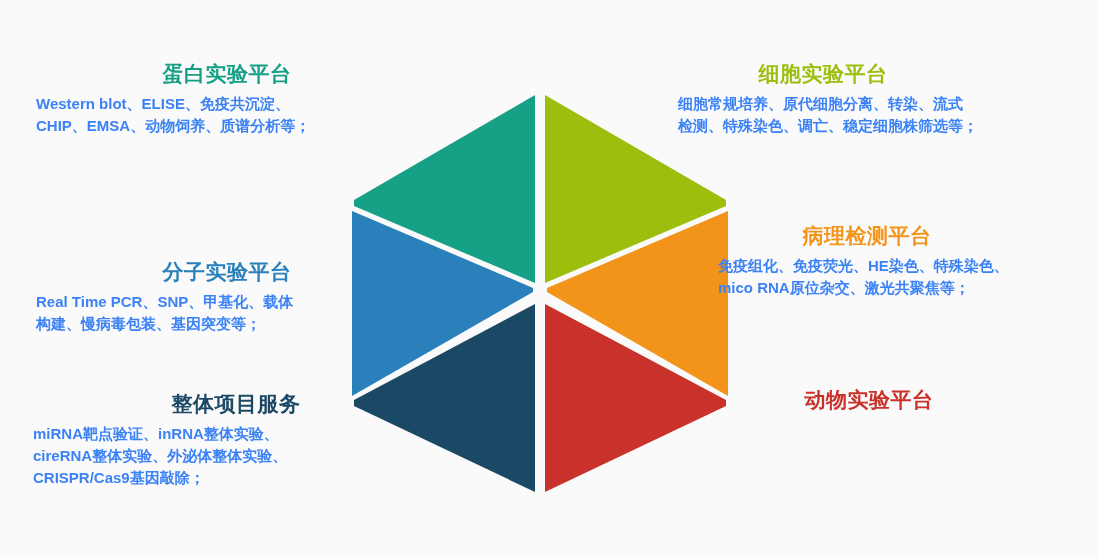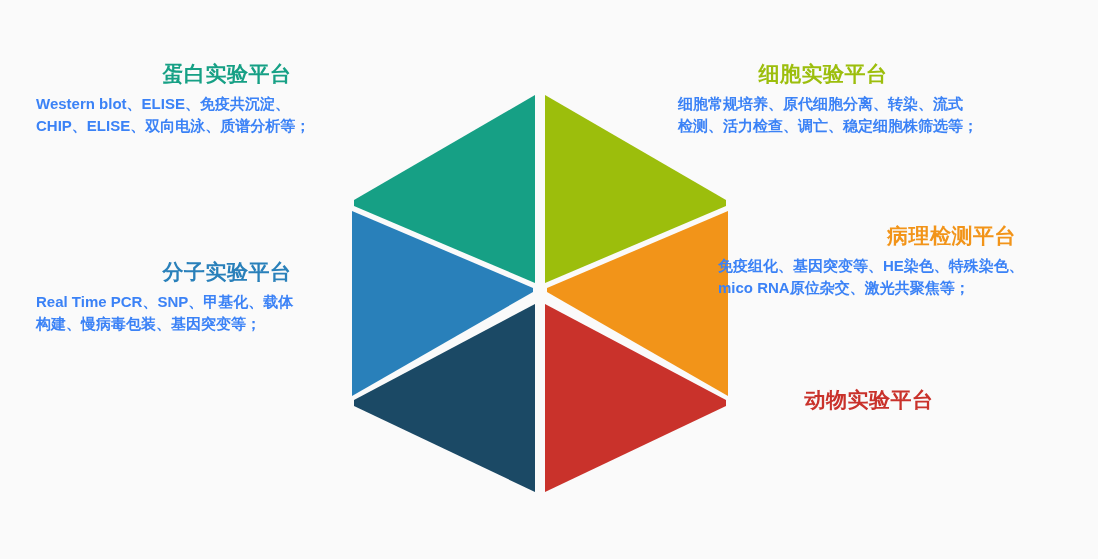--- a/index.html
+++ b/index.html
@@ -54,21 +54,21 @@
   #panel-protein   .panel-title { text-align: center; padding-left: 42px; }
   #panel-molecular { left: 36px;  top: 228px; }
   #panel-molecular .panel-title { text-align: center; padding-left: 42px; margin-top: 32px; }
   #panel-overall   { left: 33px;  top: 392px; }
   #panel-overall   .panel-title { text-align: center; padding-left: 66px; }
 
   
   #panel-cell      { left: 678px; top: 62px;  width: 368px; }
   #panel-cell      .panel-title { text-align: center; padding-right: 78px; }
   #panel-pathology { left: 718px; top: 224px; width: 368px; }
-  #panel-pathology .panel-title { text-align: right; padding-right: 70px; }
+  #panel-pathology .panel-title { text-align: center; padding-right: 70px; }
   #panel-animal    { left: 718px; top: 388px; width: 372px; }
   #panel-animal    .panel-title { text-align: center; padding-right: 70px; }
 </style>
 </head>
 <body>
 
 <div id="page" style="background: rgb(250, 250, 250);">
 
   <div id="hex-wheel">
     <svg width="400" height="430" viewBox="0 0 400 430" xmlns="http://www.w3.org/2000/svg">
@@ -84,45 +84,53 @@
       <polygon fill="#1b4965" points="195,226 195,414 14,328 14,322"></polygon>
 
       <polygon fill="#2980ba" points="12,133 193,210 193,214 12,318"></polygon>
     </svg>
   </div>
 
   <div class="panel" id="panel-protein">
     <div class="panel-title" style="color:#16a085">蛋白实验平台</div>
     <div class="panel-body">
       <div>Western blot、ELISE、免疫共沉淀、</div>
-      <div>CHIP、ELISE、双向电泳、质谱分析等；</div>
+      <div>CHIP、EMSA、动物饲养、质谱分析等；</div>
     </div>
   </div>
 
   <div class="panel" id="panel-molecular">
     <div class="panel-title" style="color:#2980ba">分子实验平台</div>
     <div class="panel-body">
       <div>Real Time PCR、SNP、甲基化、载体</div>
       <div>构建、慢病毒包装、基因突变等；</div>
     </div>
   </div>
 
+  <div class="panel" id="panel-overall">
+    <div class="panel-title" style="color:#1b4965">整体项目服务</div>
+    <div class="panel-body">
+      <div>miRNA靶点验证、inRNA整体实验、</div>
+      <div>cireRNA整体实验、外泌体整体实验、</div>
+      <div>CRISPR/Cas9基因敲除；</div>
+    </div>
+  </div>
 
   <div class="panel" id="panel-cell">
     <div class="panel-title" style="color:#9cbe0c">细胞实验平台</div>
     <div class="panel-body">
       <div>细胞常规培养、原代细胞分离、转染、流式</div>
-      <div>检测、活力检查、调亡、稳定细胞株筛选等；</div>
+      <div>检测、特殊染色、调亡、稳定细胞株筛选等；</div>
     </div>
   </div>
 
   <div class="panel" id="panel-pathology">
     <div class="panel-title" style="color:#f29419">病理检测平台</div>
     <div class="panel-body">
-      <div>免疫组化、基因突变等、HE染色、特殊染色、</div>
+      <div>免疫组化、免疫荧光、HE染色、特殊染色、</div>
       <div>mico RNA原位杂交、激光共聚焦等；</div>
     </div>
   </div>
 
   <div class="panel" id="panel-animal">
     <div class="panel-title" style="color:#c9322b">动物实验平台</div>
   </div>
 
 </div>
 

